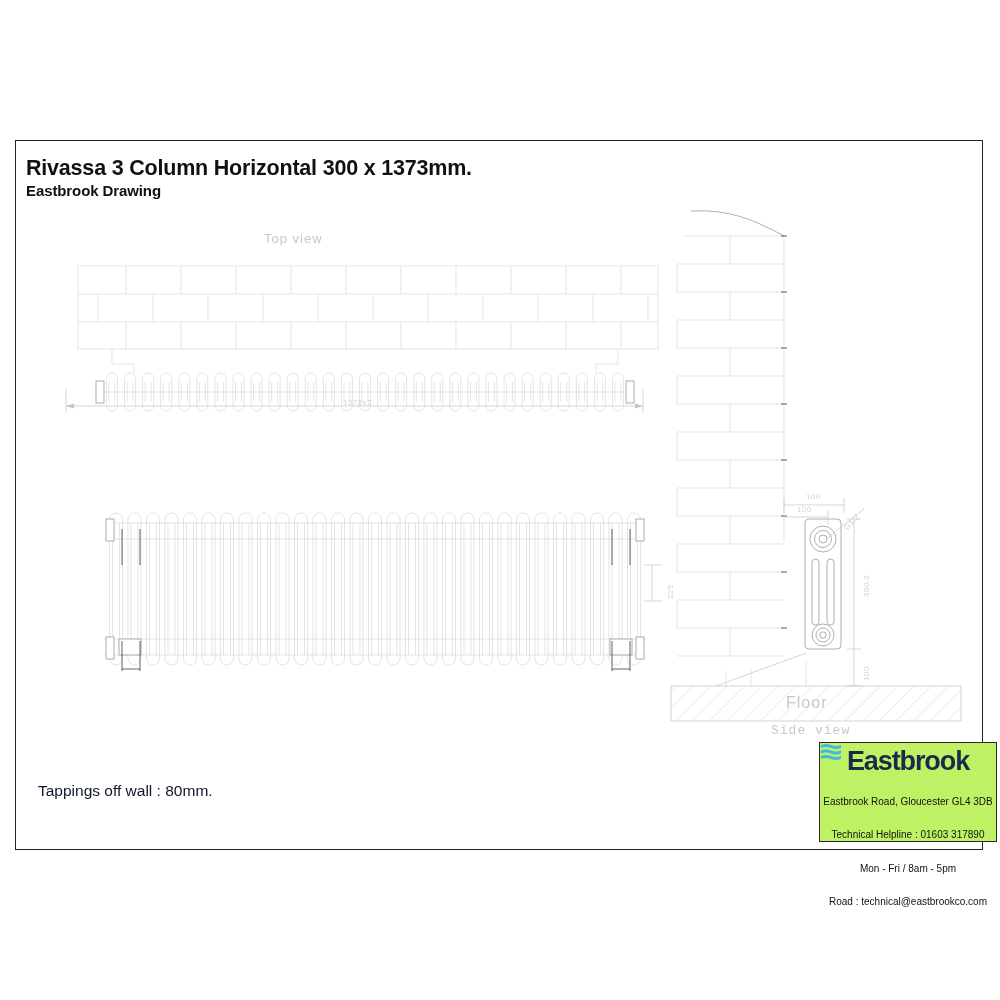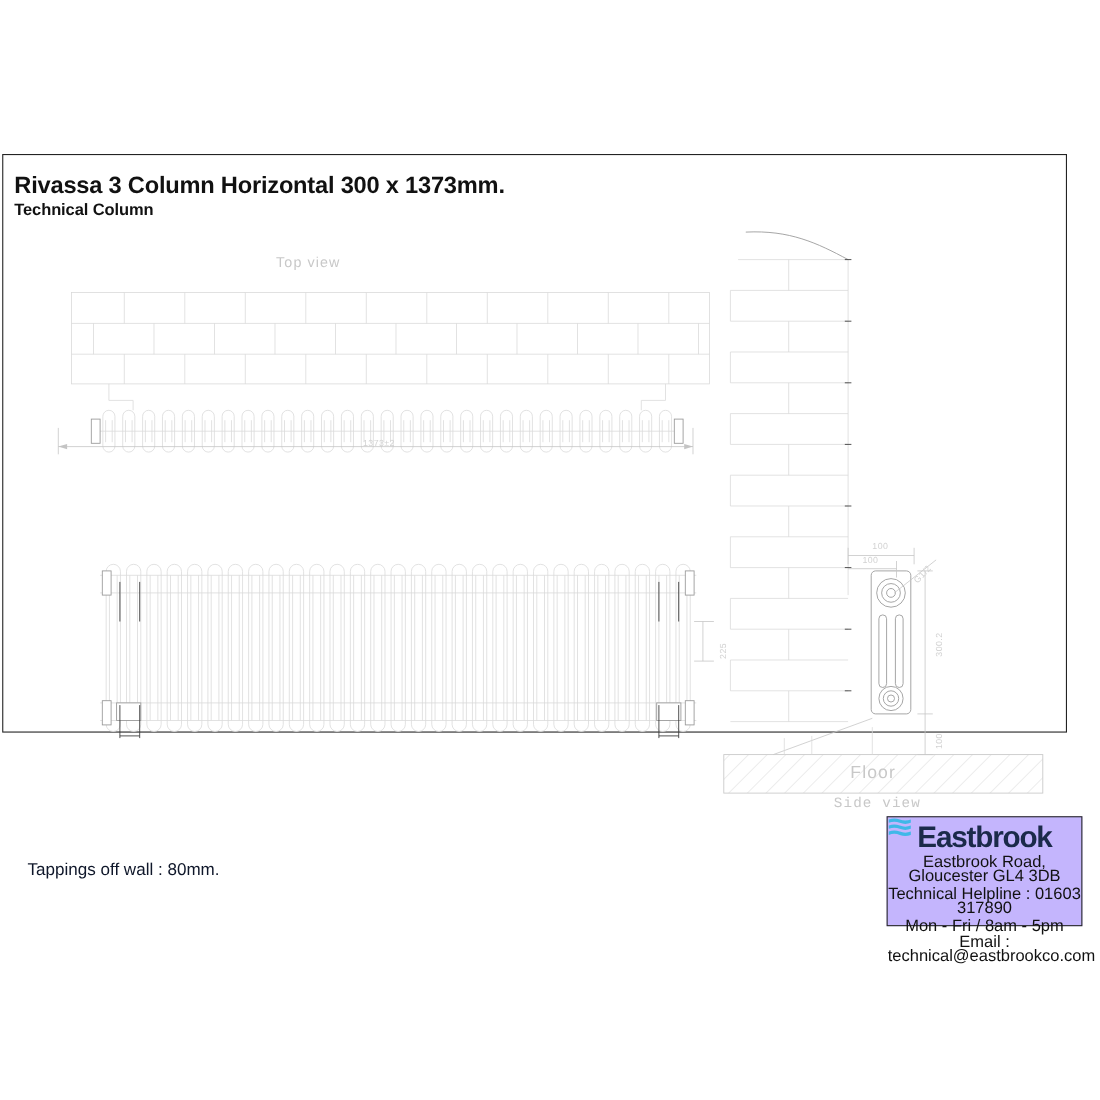--- a/index.html
+++ b/index.html
@@ -3,21 +3,21 @@
 <meta charset="utf-8">
 <title>Technical Drawing</title>
 <style>
   html,body{margin:0;padding:0;background:#ffffff;}
   body{
     width:1000px;height:1000px;position:relative;overflow:hidden;
     font-family:"Liberation Sans", sans-serif;color:#111;
   }
 
   .sheet{
-    position:absolute;left:2px;top:140px;width:968px;height:526px;
+    position:absolute;left:15px;top:140px;width:968px;height:710px;
     border:1.6px solid #232323;background:#fff;box-sizing:border-box;
   }
 
   
   .title-main{
     position:absolute;left:10px;top:15px;
     font-size:21.5px;font-weight:bold;letter-spacing:-0.2px;white-space:nowrap;
   }
   .title-sub{
     position:absolute;left:10px;top:41px;
@@ -43,44 +43,44 @@
   svg{position:absolute;left:0;top:0;overflow:visible;}
   .ln{stroke:#d9d9d9;stroke-width:.7;fill:none;}
   .ln-d{stroke:#c4c4c4;stroke-width:.7;fill:none;}
   .ln-dark{stroke:#9a9a9a;stroke-width:.8;fill:none;}
   .ln-blk{stroke:#3b3b3b;stroke-width:.8;fill:none;}
   .fillw{fill:#ffffff;}
 
   
   .logo-panel{
     position:absolute;left:803px;top:601px;width:178px;height:100px;
-    border:1.3px solid #2b2b2b;background:#c4b5fd;box-sizing:border-box;
+    border:1.3px solid #2b2b2b;background:#bef264;box-sizing:border-box;
     text-align:center;
   }
   .logo-row{
     display:flex;align-items:center;justify-content:center;gap:7px;
     padding-top:5px;
   }
   .logo-word{
     font-size:27px;font-weight:bold;color:#1b2a4a;letter-spacing:-1.1px;
     line-height:1;
   }
   .logo-mark{width:22px;height:21px;display:block;}
   .addr{
-    font-size:15px;color:#111;line-height:13.4px;margin-top:2px;
+    font-size:10px;color:#111;line-height:13.4px;margin-top:20px;
     font-family:"Liberation Sans", sans-serif;
   }
 </style>
 </head>
 <body>
 
 <div class="sheet">
 
   <div class="title-main">Rivassa 3 Column Horizontal 300 x 1373mm.</div>
-  <div class="title-sub">Technical Column</div>
+  <div class="title-sub">Eastbrook Drawing</div>
   <div class="note-tappings">Tappings off wall : 80mm.</div>
 
   <div class="cadlabel" style="left:248px;top:90px;">Top view</div>
 
   <svg width="968" height="710">
 
     <g class="ln">
       <rect x="62" y="125" width="580" height="83" class="fillw ln"></rect>
       <line x1="62" y1="153" x2="642" y2="153"></line>
       <line x1="62" y1="181" x2="642" y2="181"></line>
@@ -478,16 +478,16 @@
         <g fill="#3fb8e8">
           <path d="M1 2 q5 -2 10 0 q5 2 10 0 l0 3 q-5 2 -10 0 q-5 -2 -10 0 z"></path>
           <path d="M1 7.5 q5 -2 10 0 q5 2 10 0 l0 3 q-5 2 -10 0 q-5 -2 -10 0 z"></path>
           <path d="M1 13 q5 -2 10 0 q5 2 10 0 l0 3 q-5 2 -10 0 q-5 -2 -10 0 z"></path>
         </g>
       </svg>
     </div>
     <div class="addr">Eastbrook Road, Gloucester GL4 3DB</div>
     <div class="addr">Technical Helpline : 01603 317890</div>
     <div class="addr">Mon - Fri / 8am - 5pm</div>
-    <div class="addr">Email : technical@eastbrookco.com</div>
+    <div class="addr">Road : technical@eastbrookco.com</div>
   </div>
 
 </div>
 
 </body></html>

